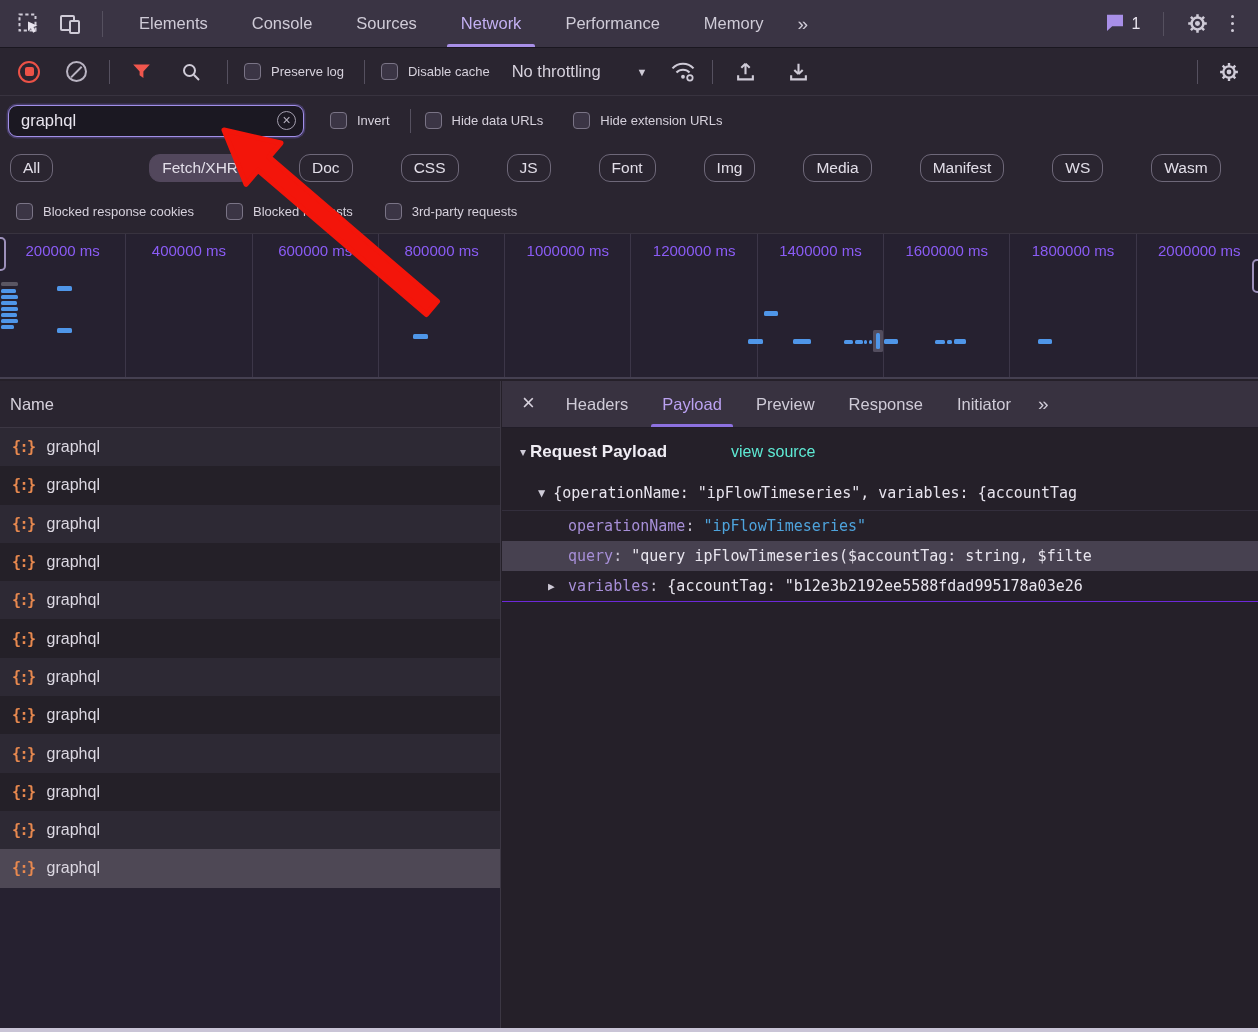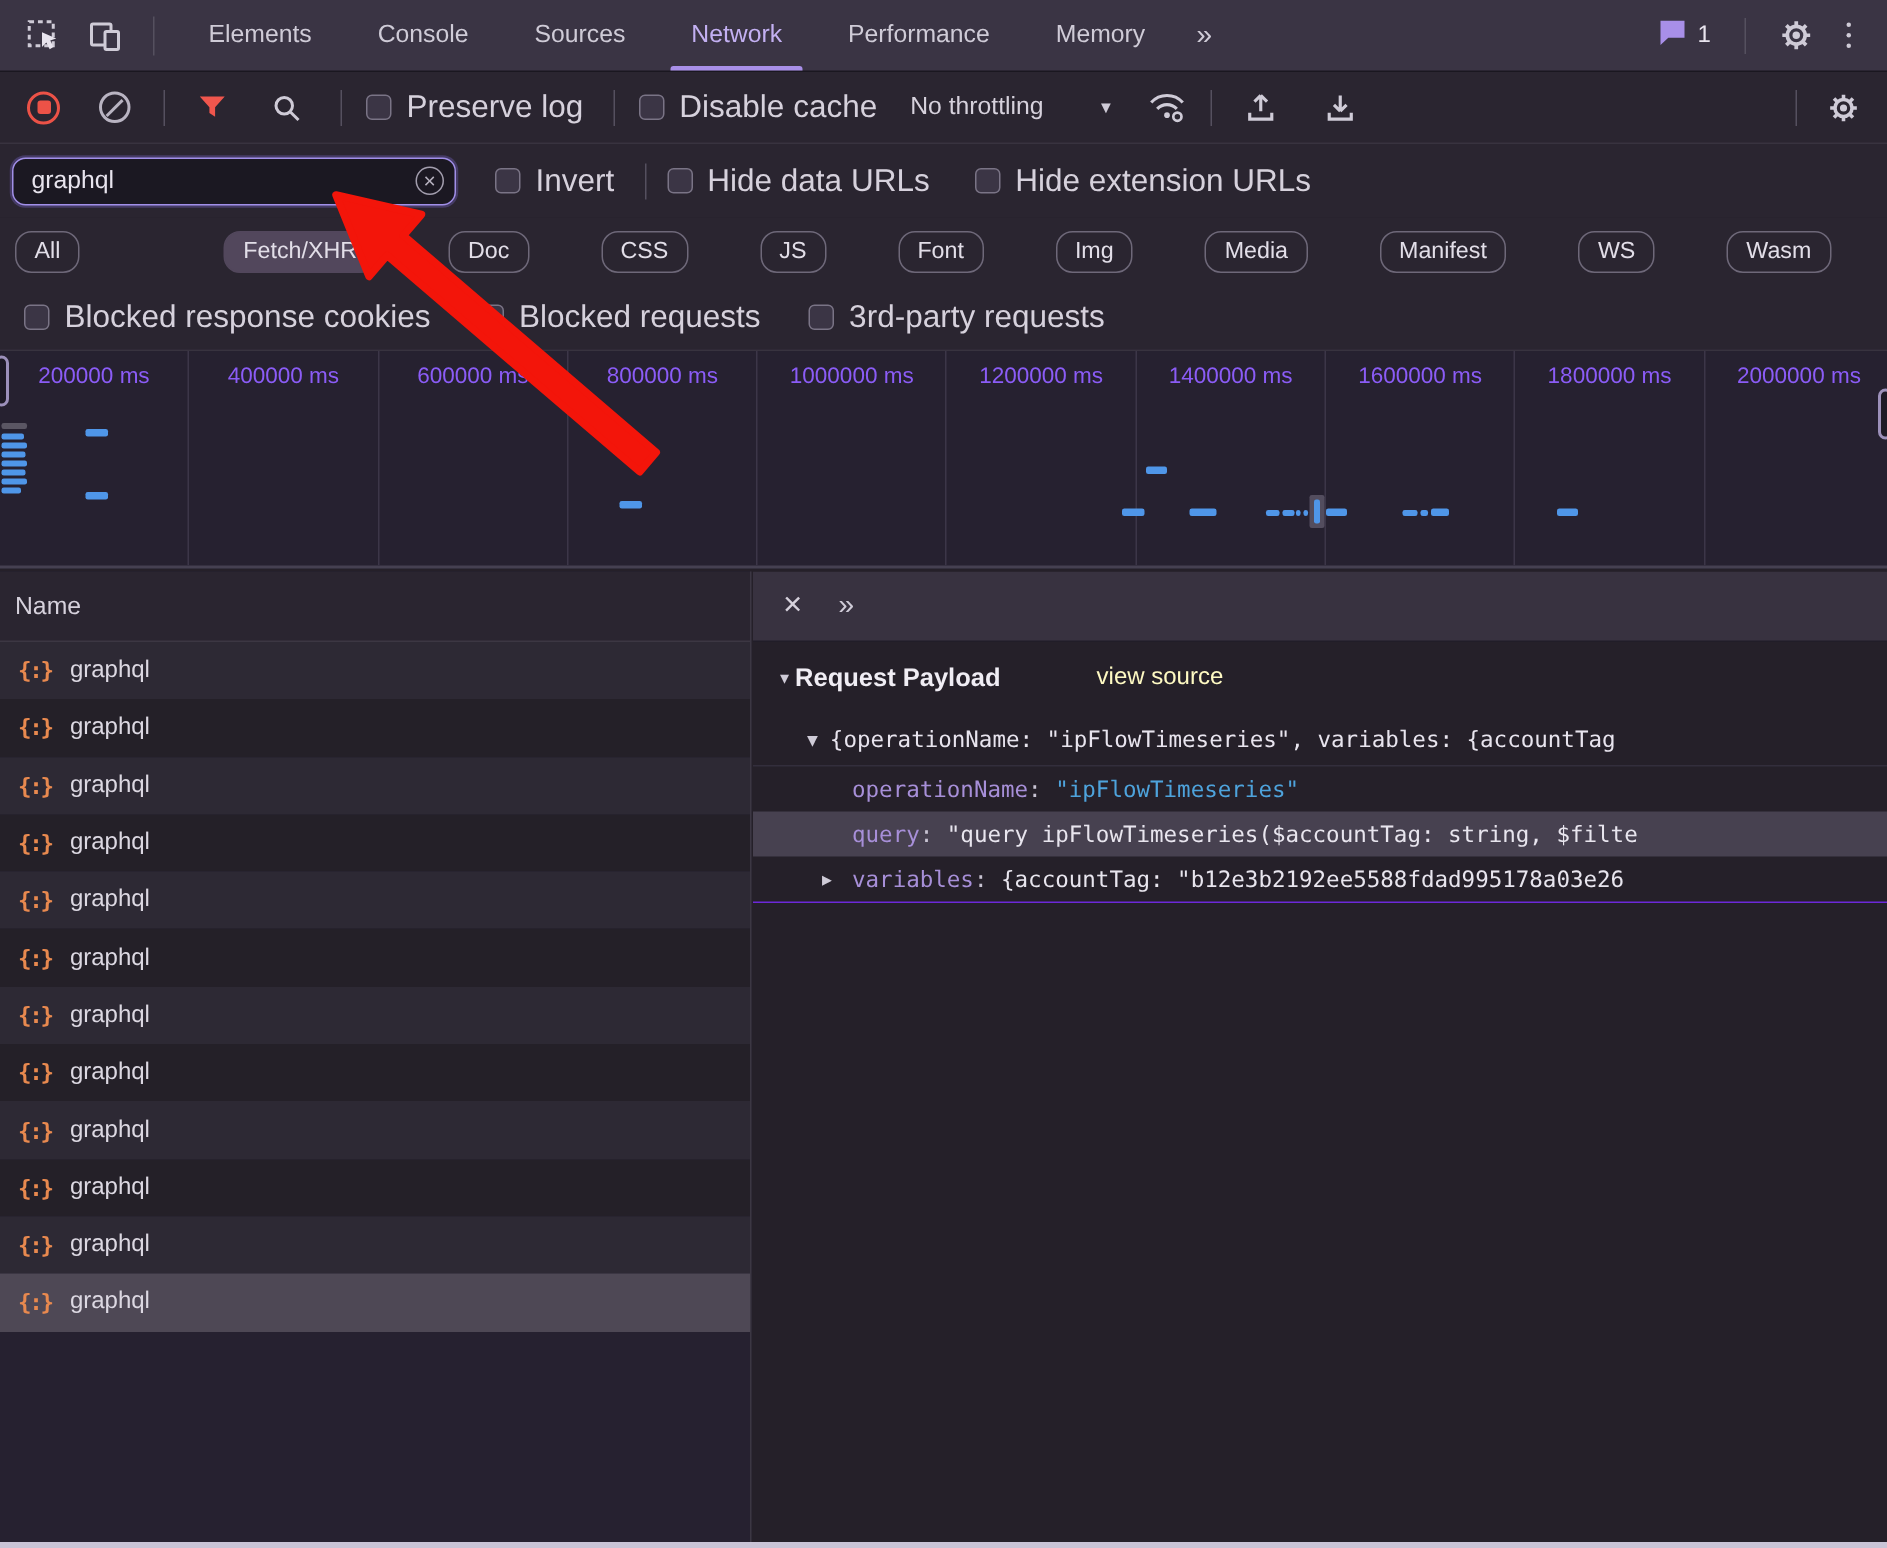--- a/index.html
+++ b/index.html
@@ -43,21 +43,21 @@
   }
   .record-btn { width:22px; height:22px; border:2.5px solid #ec5247; border-radius:50%;
     margin-left:18px; display:flex; align-items:center; justify-content:center; cursor:pointer; }
   .record-btn i { width:9px; height:9px; background:#ec5247; border-radius:2px; }
   .clear-btn { width:21px; height:21px; border:2.3px solid #b9b4c2; border-radius:50%;
     margin-left:26px; position:relative; cursor:pointer; }
   .clear-btn::after { content:""; position:absolute; left:1px; top:7.5px; width:15px; height:2.3px;
     background:#b9b4c2; transform:rotate(-45deg); }
   .chk { width:17px; height:17px; border:1.6px solid #7a7486; border-radius:4px; background:#3b3545;
     flex:0 0 auto; cursor:pointer; }
-  .ctl-label { font-size:21px; color:#d6d1dc; margin-left:10px; white-space:nowrap; }
+  .ctl-label { font-size:13px; color:#d6d1dc; margin-left:10px; white-space:nowrap; }
   .throttle { display:flex; align-items:center; gap:36px; margin-left:22px; cursor:pointer; }
   .throttle-value { font-size:16.5px; color:#d6d1dc; }
   .caret { font-size:11px; color:#cfcbd7; }
   .icon-btn { display:flex; align-items:center; justify-content:center; cursor:pointer; }
 
   
   .filterbar { position:absolute; top:96px; left:0; width:100%; height:49px;
     background:#2a2530; display:flex; align-items:center; }
   .filter-input {
     position:relative; width:296px; height:32px; margin-left:8px;
@@ -122,21 +122,21 @@
     color:#cfcbd7; position:relative; cursor:pointer; }
   .det-tab.active { color:#bba2f2; }
   .det-tab.active::after { content:""; position:absolute; left:6px; right:6px; bottom:0; height:3px;
     background:#8d71e0; border-radius:2px 2px 0 0; }
   .det-more { font-size:19px; color:#cfcbd7; letter-spacing:-2px; padding:0 10px; cursor:pointer; }
 
   .payload { position:relative; }
   .payload-head { display:flex; align-items:center; margin:14px 0 0 18px; }
   .twisty { font-size:12px; color:#cfcbd7; margin-right:4px; cursor:pointer; }
   .payload-title { font-size:17px; font-weight:bold; color:#f0edf4; }
-  .view-source { font-size:16px; color:#fef9c3; margin-left:64px; cursor:pointer; }
+  .view-source { font-size:16px; color:#5eead4; margin-left:64px; cursor:pointer; }
 
   .mono { font-family:"DejaVu Sans Mono",monospace; font-size:15px; }
   .root-line { margin:16px 0 0 0; padding-left:36px; height:30px; display:flex; align-items:center;
     color:#e8e4ee; white-space:nowrap; overflow:hidden; cursor:pointer; }
   .root-line .twisty { margin-right:8px; }
   .pl-rows { margin-top:2px; border-top:1px solid #332e3c; border-bottom:1px solid #6d28d9; }
   .pl-row { height:30px; display:flex; align-items:center; padding-left:66px;
     white-space:nowrap; overflow:hidden; cursor:pointer; }
   .pl-row.selected { background:#474150; }
   .pl-row .expander { width:16px; margin-left:-20px; margin-right:4px; font-size:11px; color:#cfcbd7; }
@@ -409,20 +409,27 @@
           <div class="req-row selected">
             <span class="ft-icon">{:}</span>
             <span class="req-name">graphql</span>
           </div>
         </div>
     </div>
 
     <div class="details-panel">
       <div class="det-tabs">
         <span class="det-close">×</span>
+        <div style="display:flex; height:100%;" id="det-tabs">
+            <div class="det-tab">Headers</div>
+            <div class="det-tab active">Payload</div>
+            <div class="det-tab">Preview</div>
+            <div class="det-tab">Response</div>
+            <div class="det-tab">Initiator</div>
+          </div>
         <span class="det-more">»</span>
       </div>
 
       <div class="payload">
         <div class="payload-head">
           <span class="twisty">▾</span>
           <span class="payload-title">Request Payload</span>
           <span class="view-source">view source</span>
         </div>
         <div class="root-line mono">

